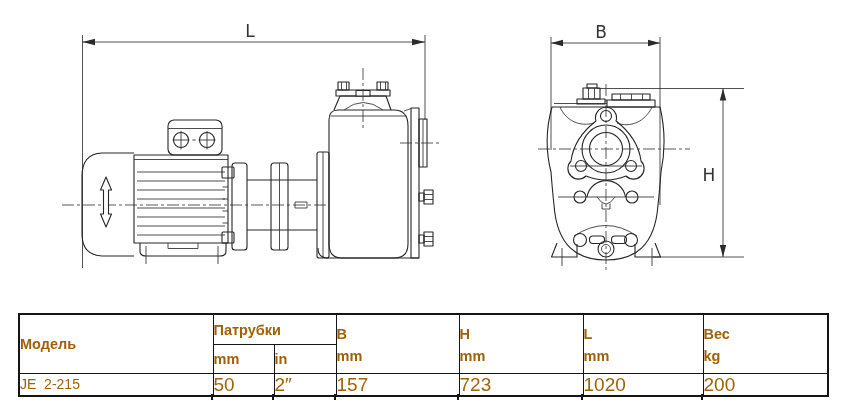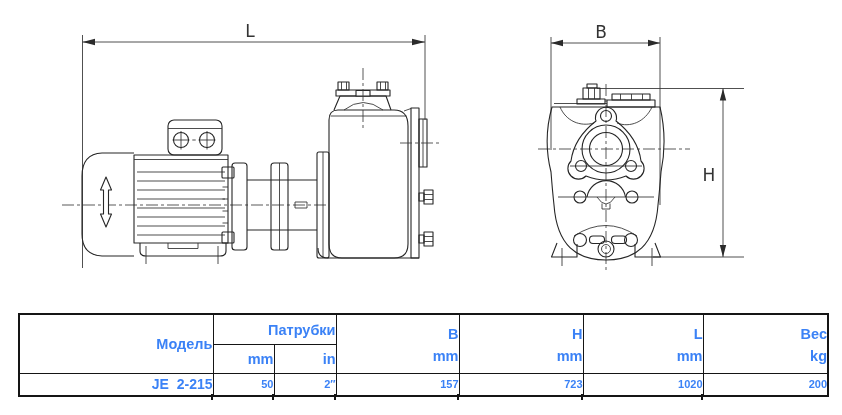--- a/index.html
+++ b/index.html
@@ -4,29 +4,29 @@
 <style>
   html,body{margin:0;padding:0;background:#ffffff;}
   .stage{position:relative;width:842px;height:415px;background:#fff;overflow:hidden;
          font-family:"Liberation Sans",sans-serif;}
   .drawing{position:absolute;left:0;top:0;}
 
   
   .dim-table{position:absolute;left:18px;top:313px;width:809px;
              border-collapse:collapse;table-layout:fixed;
              border:2px solid #151515;}
-  .dim-table td{border:1.6px solid #151515;text-align:right;vertical-align:middle;
-                color:#3b82f6;padding:0;overflow:hidden;}
+  .dim-table td{border:1.6px solid #151515;text-align:left;vertical-align:middle;
+                color:#a16207;padding:0;overflow:hidden;}
   .hd{font-weight:bold;font-size:14.5px;}
   .ports-top{border-bottom:none;height:29px;vertical-align:bottom;padding-bottom:1px;}
   .sub{border-top:none;height:28px;vertical-align:top;padding-top:4px;}
   .two{padding:0;}
   .two .u1{height:31px;line-height:37px;font-weight:bold;font-size:14.5px;}
   .two .u2{height:26px;line-height:18px;font-weight:bold;font-size:14.5px;}
-  .r3 td{height:21px;font-size:11px;font-weight:bold;line-height:21px;}
+  .r3 td{height:21px;font-size:19px;font-weight:normal;line-height:21px;}
   .model-val{font-weight:normal;font-size:14px !important;white-space:pre;}
   .stub{position:absolute;width:2px;height:6px;background:#151515;top:394px;}
 
   
   .ln{fill:none;stroke:#262626;stroke-width:1.1;stroke-linejoin:round;}
   .thin{fill:none;stroke:#2e2e2e;stroke-width:0.85;stroke-linejoin:round;}
   .cl{fill:none;stroke:#3c3c3c;stroke-width:0.85;stroke-dasharray:12 3 3 3;}
   .dim{fill:none;stroke:#3c3c3c;stroke-width:0.9;}
   .arr{fill:#2b2b2b;stroke:none;}
   .wfill{fill:#ffffff;stroke:#262626;stroke-width:1.1;stroke-linejoin:round;}

